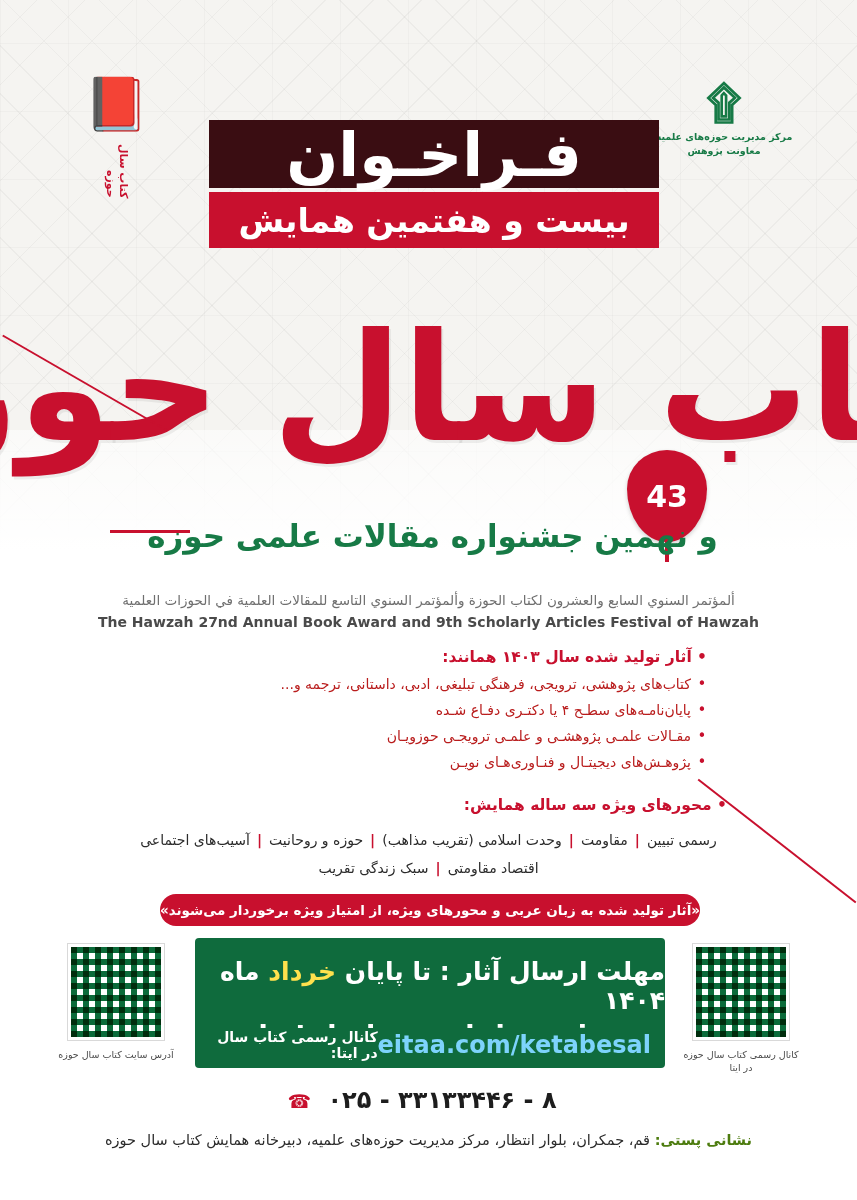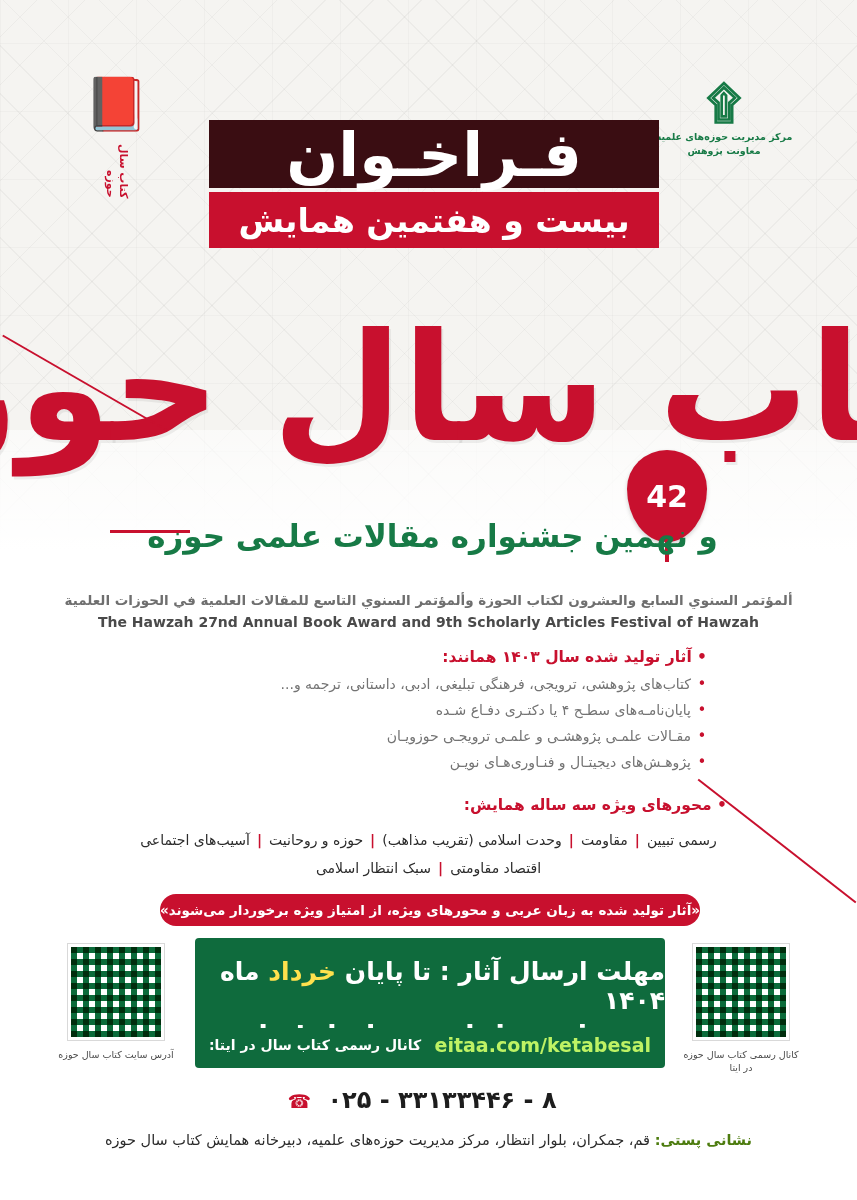--- a/index.html
+++ b/index.html
@@ -99,35 +99,35 @@
     top: 518px; left: 4px; width: 857px; text-align: center;
   }
   .subtitle-fa span { color: #177a46; font-size: 31px; font-weight: bold; }
 
   .rule-left { top: 530px; left: 110px; width: 80px; height: 3px; background: #c8102e; }
   .diag1 { top: 382px; left: -10px; width: 190px; height: 2px; background: #c8102e; transform: rotate(30deg); }
   .diag2 { top: 840px; right: -20px; width: 200px; height: 2px; background: #c8102e; transform: rotate(38deg); }
 
   .subtitle-ar {
     top: 592px; left: 0; width: 857px; text-align: center;
-    color: #6f6f6f; font-size: 13.5px; font-weight: bold;
+    color: #6f6f6f; font-size: 13.5px;
   }
   .subtitle-en {
     top: 614px; left: 0; width: 857px; text-align: center;
     color: #4a4a4a; font-size: 14px; font-weight: bold; direction: ltr;
   }
 
   
   .sec-head {
     color: #c8102e; font-size: 15.5px; font-weight: bold; text-align: right;
   }
   .sec1 { top: 648px; right: 150px; width: 560px; }
   .bullets { top: 676px; right: 150px; width: 560px; }
   .bullets li {
-    list-style: none; color: #737373; font-size: 14px;
+    list-style: none; color: #b91c1c; font-size: 14px;
     margin-bottom: 10px; padding-right: 16px; position: relative;
     letter-spacing: 0.6px;
   }
   .bullets li::before {
     content: "•"; color: #c8102e; position: absolute; right: 0; top: -1px; font-size: 15px;
   }
 
   .sec2 { top: 796px; right: 130px; width: 580px; }
   .axes {
     top: 826px; left: 0; width: 857px; text-align: center;
@@ -152,21 +152,21 @@
   .deadline { color: #ffffff; font-size: 25px; font-weight: bold; }
   .deadline .hl { color: #ffe14d; }
   .site { color: #ffffff; font-size: 27px; font-weight: bold; direction: ltr; letter-spacing: 0.5px; }
   .eitaa-row {
     top: 1028px; left: 195px; width: 470px; height: 34px;
     background: #0f6b3d;
     display: flex; align-items: center; justify-content: space-between;
     padding: 0 14px;
   }
   .eitaa-row .label { color: #ffffff; font-size: 14px; font-weight: bold; }
-  .eitaa-row .url { color: #bef264; font-size: 19px; font-weight: bold; direction: ltr; }
+  .eitaa-row .url { color: #7dd3fc; font-size: 24px; font-weight: bold; direction: ltr; }
 
   
   .qr {
     width: 96px; height: 96px;
     background:
       repeating-linear-gradient(0deg,#0b6b3a 0 6px,#ffffff 6px 12px),
       repeating-linear-gradient(90deg,#0b6b3a 0 6px,#ffffff 6px 12px);
     background-blend-mode: multiply;
     border: 3px solid #fff;
     outline: 1px solid #d9d9d9;
@@ -212,21 +212,21 @@
     <span>فـراخـوان</span>
   </div>
   <div class="layer hdr-27">
     <span>بیست و هفتمین همایش</span>
   </div>
 
   <div class="layer calligraphy">
     <div class="line">کتاب سال حوزه</div>
   </div>
   <div class="layer seal">
-    <span>42</span>
+    <span>43</span>
   </div>
   <div class="layer seal-tail"></div>
 
   <div class="layer rule-left"></div>
   <div class="layer diag1"></div>
   <div class="layer diag2"></div>
 
   <div class="layer subtitle-fa">
     <span>و نهمین جشنواره مقالات علمی حوزه</span>
   </div>
@@ -240,21 +240,21 @@
     <li>مقـالات علمـی پژوهشـی و علمـی ترویجـی حوزویـان</li>
     <li>پژوهـش‌های دیجیتـال و فنـاوری‌هـای نویـن</li>
   </ul>
 
   <div class="layer sec-head sec2">• محورهای ویژه سه ساله همایش:</div>
   <div class="layer axes">
     <div>
       <span>رسمی تبیین</span><span class="sep">|</span><span>مقاومت</span><span class="sep">|</span><span>وحدت اسلامی (تقریب مذاهب)</span><span class="sep">|</span><span>حوزه و روحانیت</span><span class="sep">|</span><span>آسیب‌های اجتماعی</span>
     </div>
     <div>
-      <span>اقتصاد مقاومتی</span><span class="sep">|</span><span>سبک انتظار اسلامی</span>
+      <span>اقتصاد مقاومتی</span><span class="sep">|</span><span>سبک زندگی تقریب</span>
     </div>
   </div>
 
   <div class="layer note-bar">
     <span>«آثار تولید شده به زبان عربی و محورهای ویژه، از امتیاز ویژه برخوردار می‌شوند»</span>
   </div>
 
   <div class="layer green-box">
     <div class="deadline">
       <span>مهلت ارسال آثار : تا پایان</span>

